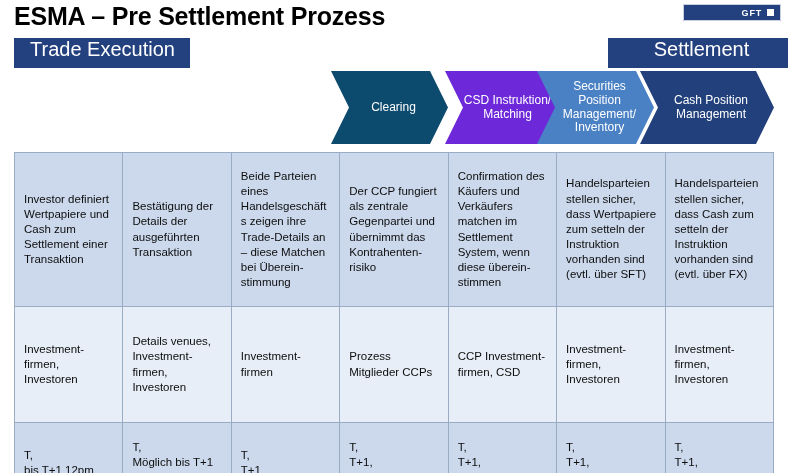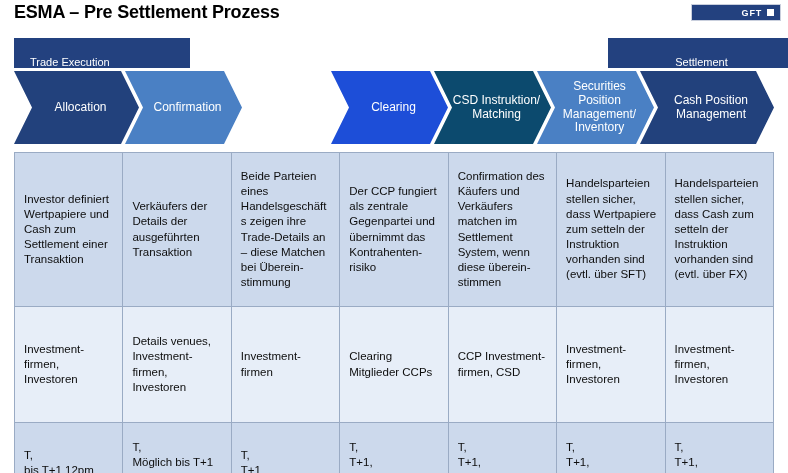--- a/index.html
+++ b/index.html
@@ -13,33 +13,33 @@
     font-family: "Liberation Sans", sans-serif;
     overflow: hidden;
     position: relative;
   }
 
   
   .slide-title {
     position: absolute;
     left: 14px;
     top: 2px;
-    font-size: 18px;
+    font-size: 25px;
     font-weight: bold;
     color: #000000;
     letter-spacing: -0.2px;
     white-space: nowrap;
   }
 
   
   .logo {
     position: absolute;
     right: 7px;
     top: 4px;
-    width: 90px;
+    width: 98px;
     height: 17px;
     background: #23417f;
     border: 1px solid #c9cfdd;
     box-sizing: border-box;
     display: flex;
     align-items: center;
     justify-content: flex-end;
     padding-right: 6px;
   }
   .logo-text {
@@ -55,22 +55,22 @@
     margin-left: 5px;
   }
 
   
   .banner {
     position: absolute;
     height: 30px;
     background: #23417f;
     color: #ffffff;
     display: flex;
-    align-items: flex-end;
-    font-size: 11px;
+    align-items: flex-start;
+    font-size: 20px;
   }
   .banner-trade {
     left: 14px;
     top: 38px;
     width: 160px;
     padding-left: 16px;
   }
   .banner-settlement {
     left: 588px;
     top: 38px;
@@ -156,30 +156,24 @@
 </div>
 
 <div class="banner banner-trade">
   <span>Trade Execution</span>
 </div>
 <div class="banner banner-settlement">
   <span>Settlement</span>
 </div>
 
 <div class="chevrons">
-  <div class="chev first" style="left:0px; width:125px; background:#22417c;">
-    <span class="chev-label">Allocation</span>
-  </div>
-  <div class="chev" style="left:111px; width:117px; background:#4a80c4;">
-    <span class="chev-label">Confirmation</span>
-  </div>
-  <div class="chev" style="left:317px; width:117px; background:#1d4ed8;">
+  <div class="chev" style="left:317px; width:117px; background:#0c4a6e;">
     <span class="chev-label">Clearing</span>
   </div>
-  <div class="chev" style="left:420px; width:117px; background:#0c4a6e;">
+  <div class="chev" style="left:431px; width:117px; background:#6d28d9;">
     <span class="chev-label">CSD Instruktion/
 Matching</span>
   </div>
   <div class="chev" style="left:523px; width:117px; background:#4a80c4;">
     <span class="chev-label">Securities
 Position
 Management/
 Inventory</span>
   </div>
   <div class="chev" style="left:626px; width:134px; background:#22417c;">
@@ -188,21 +182,21 @@
   </div>
 </div>
 
 <table class="matrix">
   <tbody>
     <tr class="row-desc">
       <td>
           <span class="cell-text">Investor definiert Wertpapiere und Cash zum Settlement einer Transaktion</span>
         </td>
       <td>
-          <span class="cell-text">Verkäufers der Details der ausgeführten Transaktion</span>
+          <span class="cell-text">Bestätigung der Details der ausgeführten Transaktion</span>
         </td>
       <td>
           <span class="cell-text">Beide Parteien eines Handelsgeschäfts zeigen ihre Trade-Details an – diese Matchen bei Überein-stimmung</span>
         </td>
       <td>
           <span class="cell-text">Der CCP fungiert als zentrale Gegenpartei und übernimmt das Kontrahenten-risiko</span>
         </td>
       <td>
           <span class="cell-text">Confirmation des Käufers und Verkäufers matchen im Settlement System, wenn diese überein-stimmen</span>
         </td>
@@ -217,21 +211,21 @@
       <td>
           <span class="cell-text">Investment-firmen, Investoren</span>
         </td>
       <td>
           <span class="cell-text">Details venues, Investment-firmen, Investoren</span>
         </td>
       <td>
           <span class="cell-text">Investment-firmen</span>
         </td>
       <td>
-          <span class="cell-text">Clearing Mitglieder CCPs</span>
+          <span class="cell-text">Prozess Mitglieder CCPs</span>
         </td>
       <td>
           <span class="cell-text">CCP Investment-firmen, CSD</span>
         </td>
       <td>
           <span class="cell-text">Investment-firmen, Investoren</span>
         </td>
       <td>
           <span class="cell-text">Investment-firmen, Investoren</span>
         </td>

